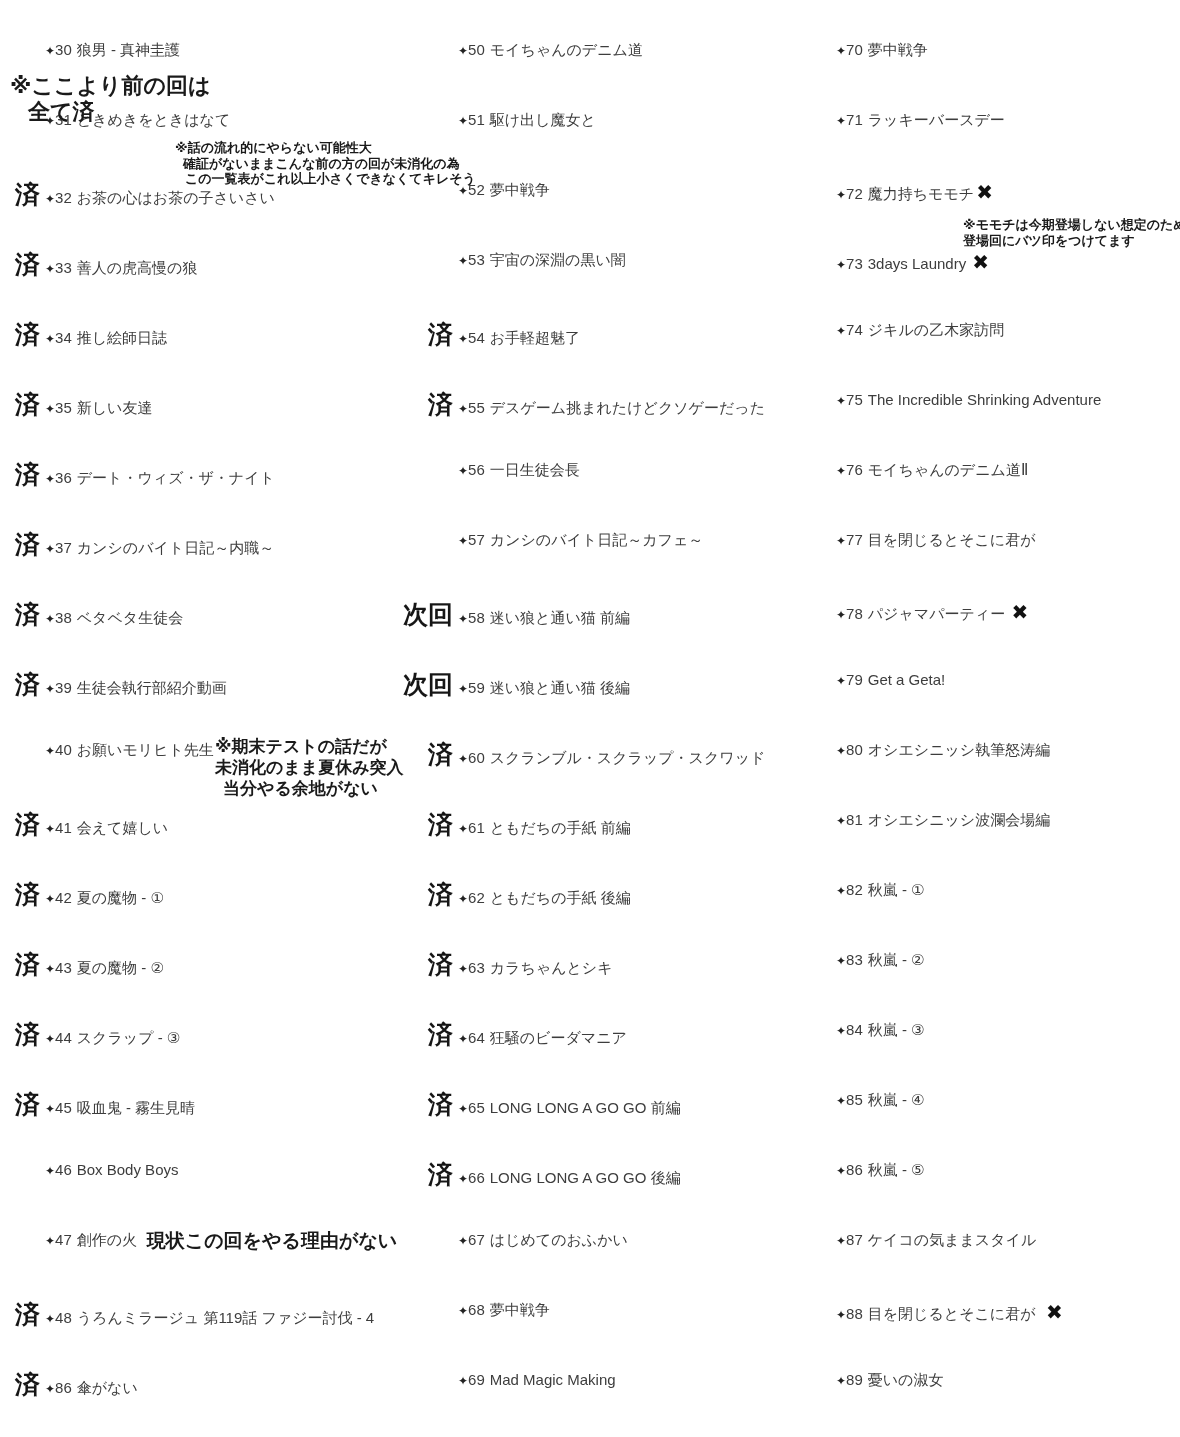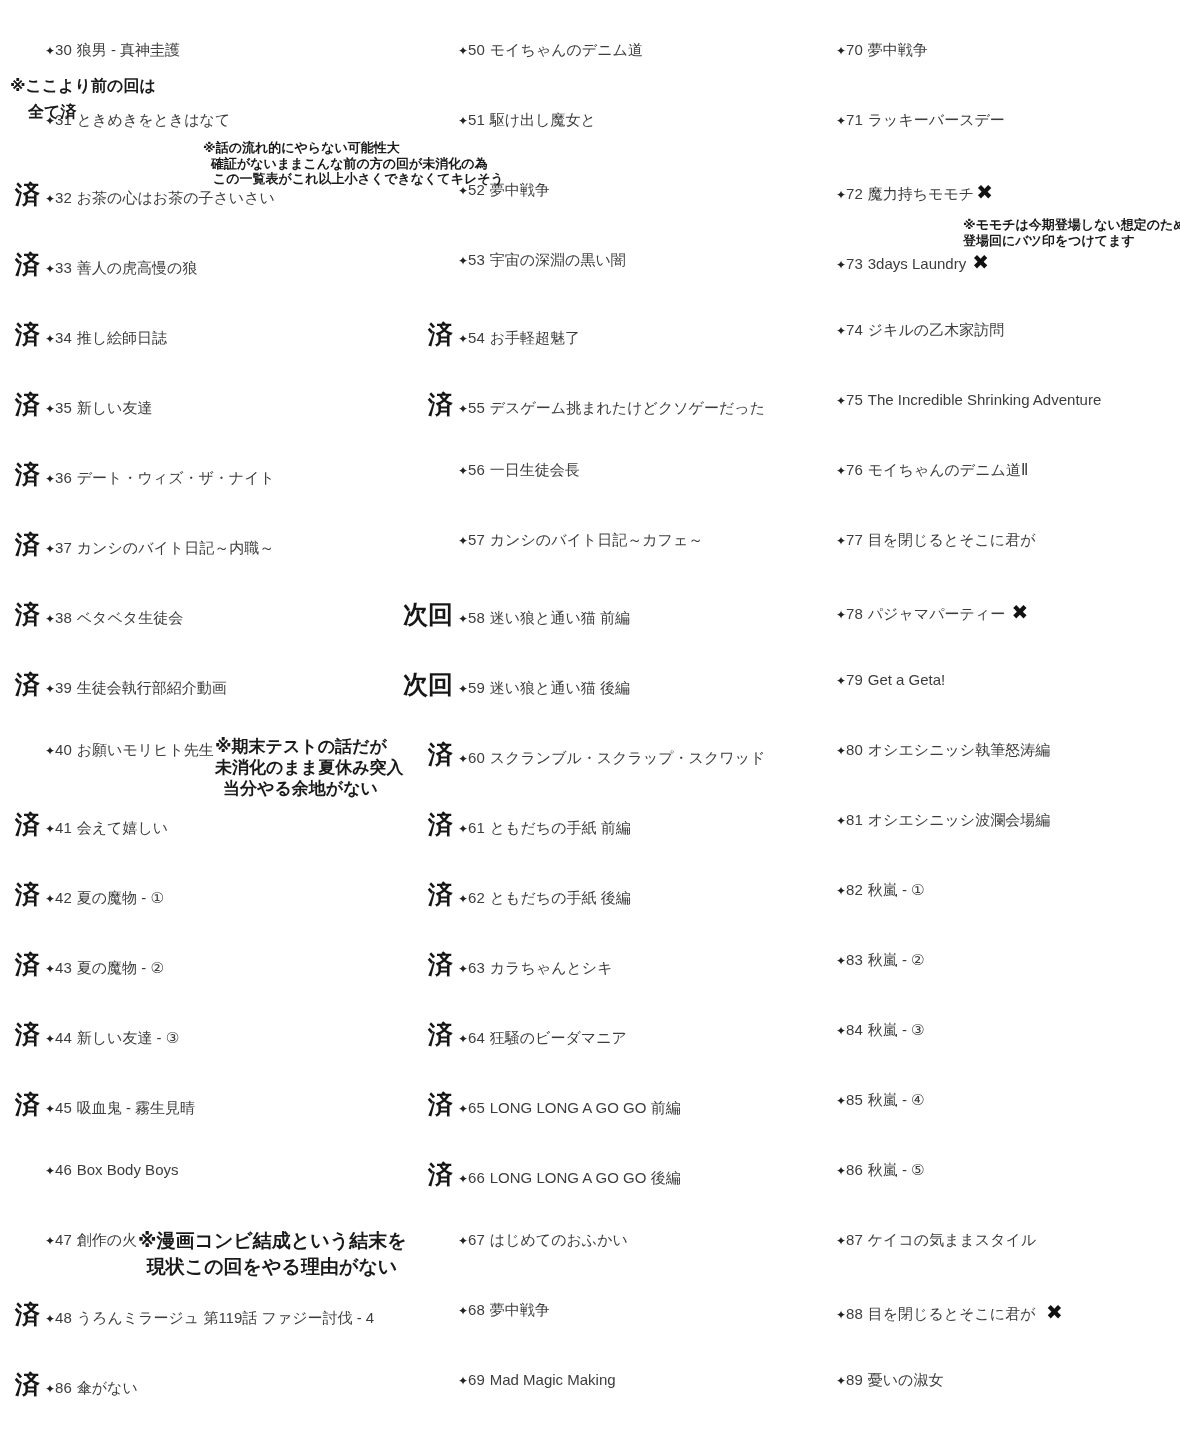--- a/index.html
+++ b/index.html
@@ -71,21 +71,21 @@
     <div class="row" style="left: 0px; top: 322px;"><span class="marker" style="width: 43px;">済</span><span class="star">✦</span><span class="num">34</span><span class="title">推し絵師日誌</span></div>
     <div class="row" style="left: 0px; top: 392px;"><span class="marker" style="width: 43px;">済</span><span class="star">✦</span><span class="num">35</span><span class="title">新しい友達</span></div>
     <div class="row" style="left: 0px; top: 462px;"><span class="marker" style="width: 43px;">済</span><span class="star">✦</span><span class="num">36</span><span class="title">デート・ウィズ・ザ・ナイト</span></div>
     <div class="row" style="left: 0px; top: 532px;"><span class="marker" style="width: 43px;">済</span><span class="star">✦</span><span class="num">37</span><span class="title">カンシのバイト日記～内職～</span></div>
     <div class="row" style="left: 0px; top: 602px;"><span class="marker" style="width: 43px;">済</span><span class="star">✦</span><span class="num">38</span><span class="title">ベタベタ生徒会</span></div>
     <div class="row" style="left: 0px; top: 672px;"><span class="marker" style="width: 43px;">済</span><span class="star">✦</span><span class="num">39</span><span class="title">生徒会執行部紹介動画</span></div>
     <div class="row" style="left: 0px; top: 742px;"><span class="marker" style="width: 43px;"></span><span class="star">✦</span><span class="num">40</span><span class="title">お願いモリヒト先生</span></div>
     <div class="row" style="left: 0px; top: 812px;"><span class="marker" style="width: 43px;">済</span><span class="star">✦</span><span class="num">41</span><span class="title">会えて嬉しい</span></div>
     <div class="row" style="left: 0px; top: 882px;"><span class="marker" style="width: 43px;">済</span><span class="star">✦</span><span class="num">42</span><span class="title">夏の魔物 - ①</span></div>
     <div class="row" style="left: 0px; top: 952px;"><span class="marker" style="width: 43px;">済</span><span class="star">✦</span><span class="num">43</span><span class="title">夏の魔物 - ②</span></div>
-    <div class="row" style="left: 0px; top: 1022px;"><span class="marker" style="width: 43px;">済</span><span class="star">✦</span><span class="num">44</span><span class="title">新しい友達 - ③</span></div>
+    <div class="row" style="left: 0px; top: 1022px;"><span class="marker" style="width: 43px;">済</span><span class="star">✦</span><span class="num">44</span><span class="title">スクラップ - ③</span></div>
     <div class="row" style="left: 0px; top: 1092px;"><span class="marker" style="width: 43px;">済</span><span class="star">✦</span><span class="num">45</span><span class="title">吸血鬼 - 霧生見晴</span></div>
     <div class="row" style="left: 0px; top: 1162px;"><span class="marker" style="width: 43px;"></span><span class="star">✦</span><span class="num">46</span><span class="title">Box Body Boys</span></div>
     <div class="row" style="left: 0px; top: 1232px;"><span class="marker" style="width: 43px;"></span><span class="star">✦</span><span class="num">47</span><span class="title">創作の火</span></div>
     <div class="row" style="left: 0px; top: 1302px;"><span class="marker" style="width: 43px;">済</span><span class="star">✦</span><span class="num">48</span><span class="title">うろんミラージュ 第119話 ファジー討伐 - 4</span></div>
     <div class="row" style="left: 0px; top: 1372px;"><span class="marker" style="width: 43px;">済</span><span class="star">✦</span><span class="num">86</span><span class="title">傘がない</span></div>
     <div class="row" style="left: 402px; top: 42px;"><span class="marker" style="width: 54px;"></span><span class="star">✦</span><span class="num">50</span><span class="title">モイちゃんのデニム道</span></div>
     <div class="row" style="left: 402px; top: 112px;"><span class="marker" style="width: 54px;"></span><span class="star">✦</span><span class="num">51</span><span class="title">駆け出し魔女と</span></div>
     <div class="row" style="left: 402px; top: 182px;"><span class="marker" style="width: 54px;"></span><span class="star">✦</span><span class="num">52</span><span class="title">夢中戦争</span></div>
     <div class="row" style="left: 402px; top: 252px;"><span class="marker" style="width: 54px;"></span><span class="star">✦</span><span class="num">53</span><span class="title">宇宙の深淵の黒い闇</span></div>
     <div class="row" style="left: 402px; top: 322px;"><span class="marker" style="width: 54px;">済</span><span class="star">✦</span><span class="num">54</span><span class="title">お手軽超魅了</span></div>
@@ -117,18 +117,18 @@
     <div class="row" style="left: 780px; top: 742px;"><span class="marker" style="width: 54px;"></span><span class="star">✦</span><span class="num">80</span><span class="title">オシエシニッシ執筆怒涛編</span></div>
     <div class="row" style="left: 780px; top: 812px;"><span class="marker" style="width: 54px;"></span><span class="star">✦</span><span class="num">81</span><span class="title">オシエシニッシ波瀾会場編</span></div>
     <div class="row" style="left: 780px; top: 882px;"><span class="marker" style="width: 54px;"></span><span class="star">✦</span><span class="num">82</span><span class="title">秋嵐 - ①</span></div>
     <div class="row" style="left: 780px; top: 952px;"><span class="marker" style="width: 54px;"></span><span class="star">✦</span><span class="num">83</span><span class="title">秋嵐 - ②</span></div>
     <div class="row" style="left: 780px; top: 1022px;"><span class="marker" style="width: 54px;"></span><span class="star">✦</span><span class="num">84</span><span class="title">秋嵐 - ③</span></div>
     <div class="row" style="left: 780px; top: 1092px;"><span class="marker" style="width: 54px;"></span><span class="star">✦</span><span class="num">85</span><span class="title">秋嵐 - ④</span></div>
     <div class="row" style="left: 780px; top: 1162px;"><span class="marker" style="width: 54px;"></span><span class="star">✦</span><span class="num">86</span><span class="title">秋嵐 - ⑤</span></div>
     <div class="row" style="left: 780px; top: 1232px;"><span class="marker" style="width: 54px;"></span><span class="star">✦</span><span class="num">87</span><span class="title">ケイコの気ままスタイル</span></div>
     <div class="row" style="left: 780px; top: 1302px;"><span class="marker" style="width: 54px;"></span><span class="star">✦</span><span class="num">88</span><span class="title">目を閉じるとそこに君が  </span><span class="xmark">✖</span></div>
     <div class="row" style="left: 780px; top: 1372px;"><span class="marker" style="width: 54px;"></span><span class="star">✦</span><span class="num">89</span><span class="title">憂いの淑女</span></div>
-    <div class="note" style="left: 10px; top: 73px; font-size: 16px; line-height: 26px; text-align: left;"><div>※ここより前の回は</div><div style="padding-left: 18px;">全て済</div></div>
-    <div class="note" style="left: 175px; top: 140px; font-size: 13px; line-height: 15.5px; text-align: left; margin-left: 28px;"><div>※話の流れ的にやらない可能性大</div><div style="padding-left: 8px;">確証がないままこんな前の方の回が未消化の為</div><div style="padding-left: 10px;">この一覧表がこれ以上小さくできなくてキレそう</div></div>
+    <div class="note" style="left: 10px; top: 73px; font-size: 22px; line-height: 26px; text-align: left;"><div>※ここより前の回は</div><div style="padding-left: 18px;">全て済</div></div>
+    <div class="note" style="left: 175px; top: 140px; font-size: 13px; line-height: 15.5px; text-align: left;"><div>※話の流れ的にやらない可能性大</div><div style="padding-left: 8px;">確証がないままこんな前の方の回が未消化の為</div><div style="padding-left: 10px;">この一覧表がこれ以上小さくできなくてキレそう</div></div>
     <div class="note" style="left: 215px; top: 736px; font-size: 17px; line-height: 21px; text-align: left;"><div>※期末テストの話だが</div><div>未消化のまま夏休み突入</div><div style="padding-left: 8px;">当分やる余地がない</div></div>
-    <div class="note" style="left: 138px; top: 1228px; font-size: 19px; line-height: 26px; text-align: center; width: 268px;"><div>※漫画コンビ結成という結末を</div><div>現状この回をやる理由がない</div></div>
+    <div class="note" style="left: 138px; top: 1228px; font-size: 19px; line-height: 26px; text-align: center; width: 268px;"><div>現状この回をやる理由がない</div></div>
     <div class="note" style="left: 963px; top: 217px; font-size: 13px; line-height: 16px; text-align: left;"><div>※モモチは今期登場しない想定のため</div><div>登場回にバツ印をつけてます</div></div>
   </div>
 
 </body></html>

